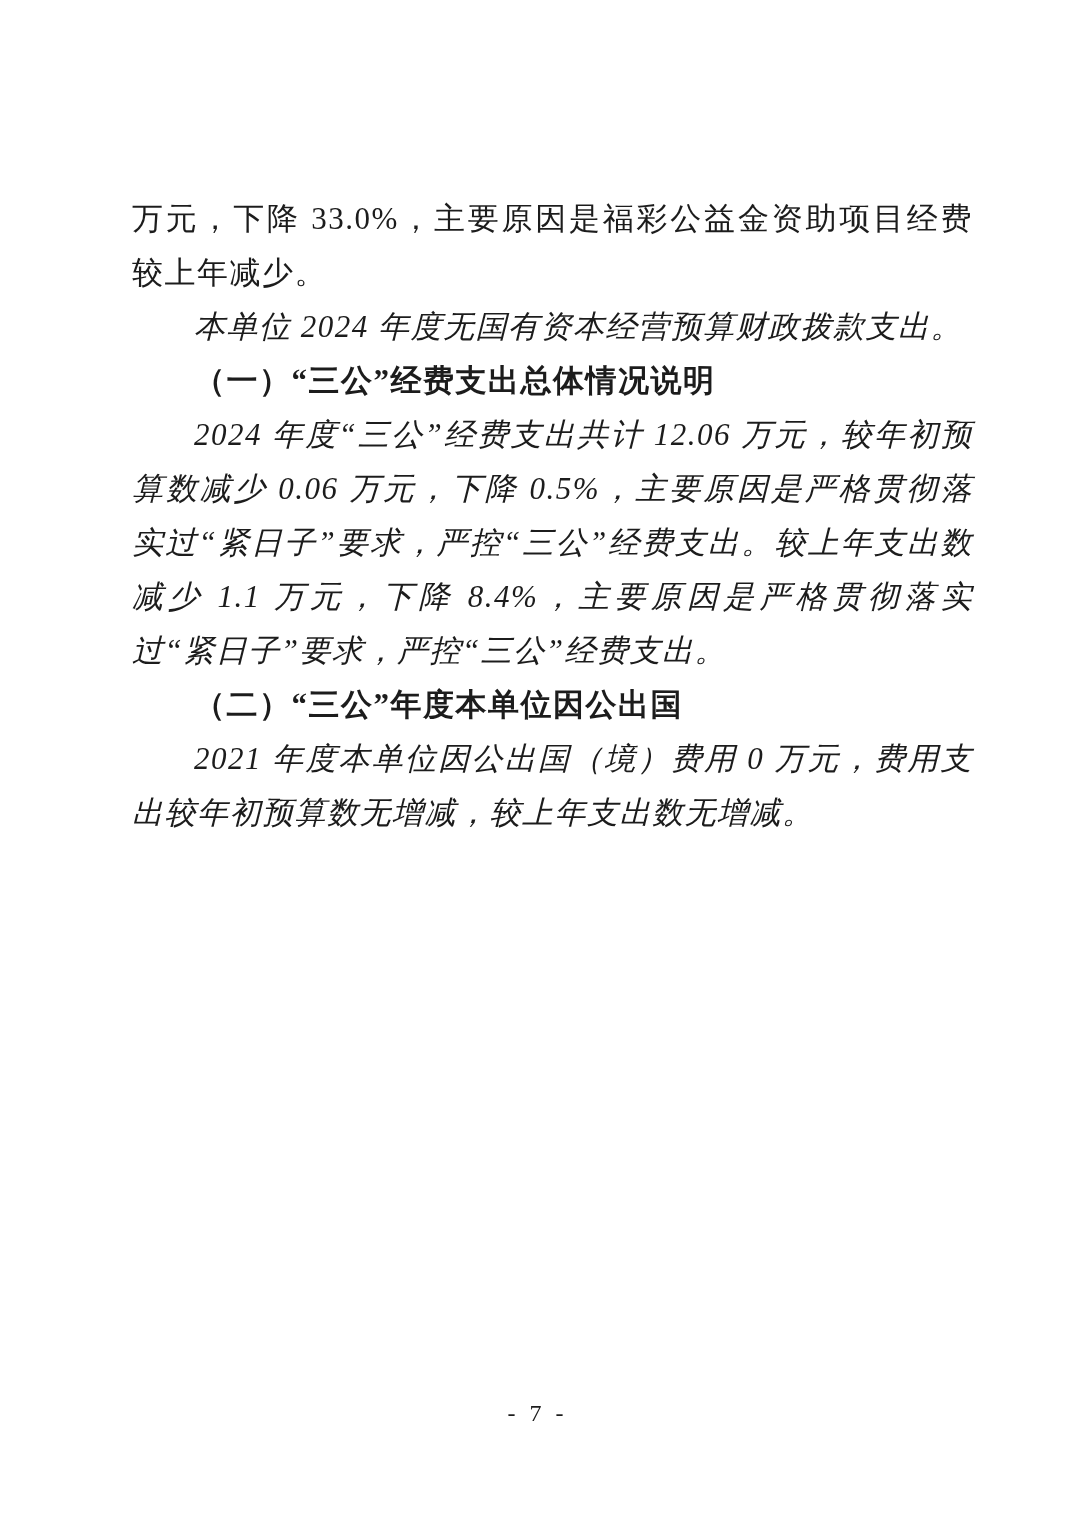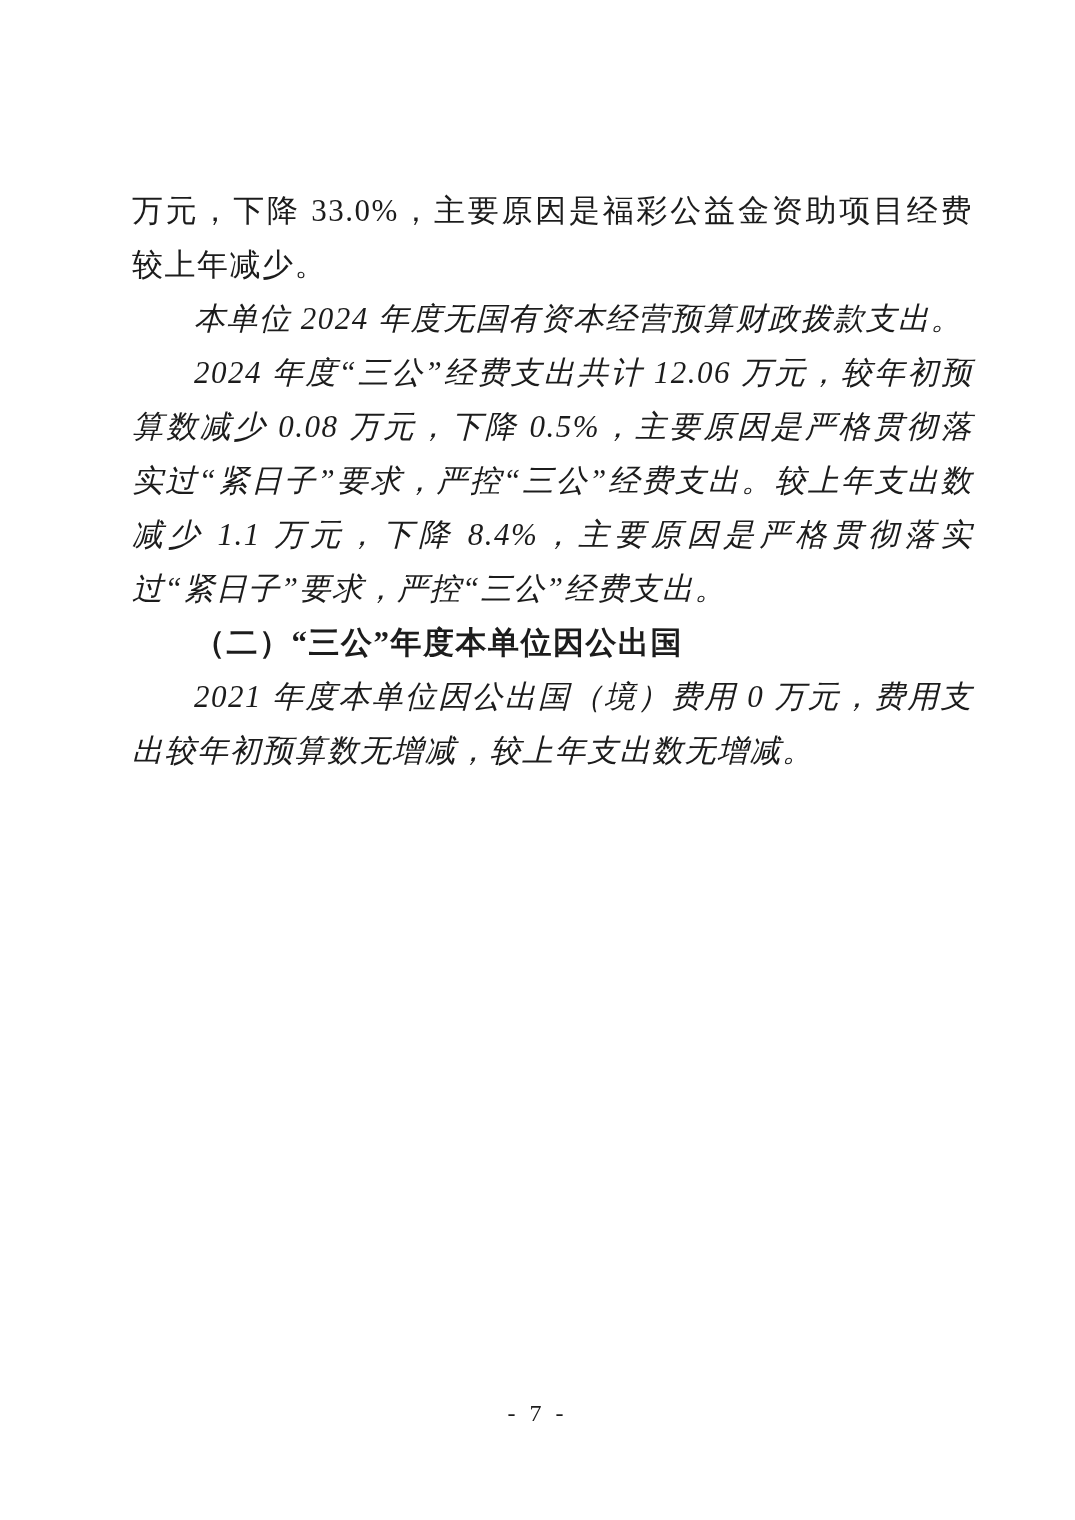--- a/index.html
+++ b/index.html
@@ -10,21 +10,21 @@
     height: 1520px;
     margin: 0 auto;
     background: #ffffff;
     overflow: hidden;
     font-family: "Liberation Serif", "DejaVu Serif", serif;
     color: #1c1c1c;
   }
   .content {
     position: absolute;
     left: 132px;
-    top: 184px;
+    top: 192px;
     width: 841px;
   }
   .content p {
     font-size: 31px;
     line-height: 54px;
     text-align: justify;
     text-justify: inter-character;
     letter-spacing: 1.5px;
     word-break: break-all;
   }
@@ -56,20 +56,21 @@
     color: #1c1c1c;
   }
 </style>
 </head>
 <body>
 
 <div class="page">
   <div class="content">
     <p class="para-continuation">万元，下降 33.0%，主要原因是福彩公益金资助项目经费较上年减少。</p>
     <p class="body-para">本单位 2024 年度无国有资本经营预算财政拨款支出。</p>
-    <p class="body-para">2024 年度“三公”经费支出共计 12.06 万元，较年初预算数减少 0.08 万元，下降 0.5%，主要原因是严格贯彻落实过“紧日子”要求，严控“三公”经费支出。较上年支出数减少 1.1 万元，下降 8.4%，主要原因是严格贯彻落实过“紧日子”要求，严控“三公”经费支出。</p>
+    <p class="heading-sub">（一）“三公”经费支出总体情况说明</p>
+    <p class="body-para">2024 年度“三公”经费支出共计 12.06 万元，较年初预算数减少 0.06 万元，下降 0.5%，主要原因是严格贯彻落实过“紧日子”要求，严控“三公”经费支出。较上年支出数减少 1.1 万元，下降 8.4%，主要原因是严格贯彻落实过“紧日子”要求，严控“三公”经费支出。</p>
     <p class="heading-sub">（二）“三公”年度本单位因公出国</p>
     <p class="body-para">2021 年度本单位因公出国（境）费用 0 万元，费用支出较年初预算数无增减，较上年支出数无增减。</p>
   </div>
   <div class="footer">
     <span>- 7 -</span>
   </div>
 </div>
 
 </body></html>

